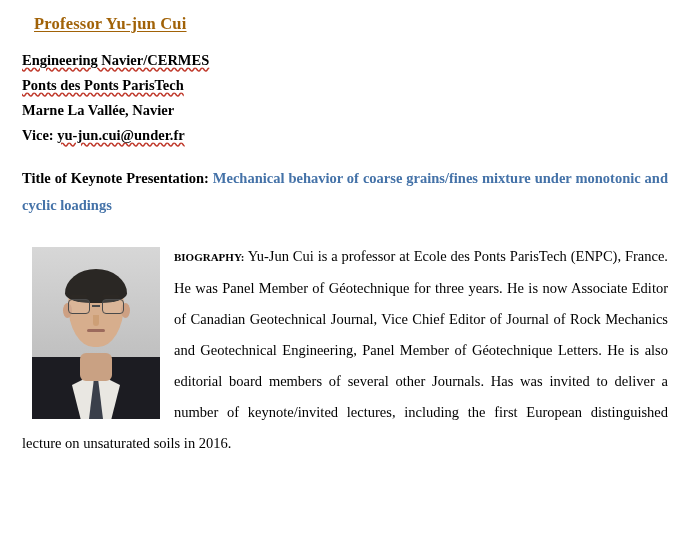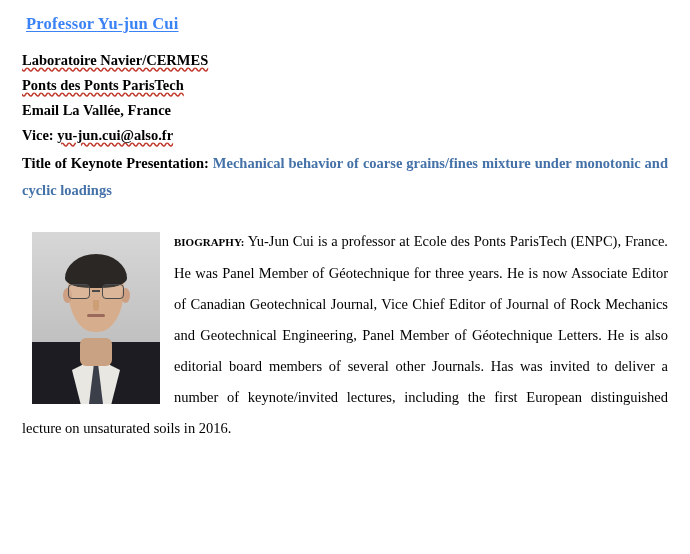--- a/index.html
+++ b/index.html
@@ -16,25 +16,25 @@
   }
   .page {
     position: relative;
     width: 690px;
     height: 554px;
     box-sizing: border-box;
     padding: 10px 22px 0 22px;
   }
 
   .doc-title {
-    color: #3b82f6;
+    color: #a16207;
     font-weight: bold;
     font-size: 16.5px;
     letter-spacing: 0.2px;
-    margin: 4px 0 14px 4px;
+    margin: 4px 0 14px 12px;
     text-decoration: underline;
     text-underline-offset: 2px;
   }
 
   .aff-block {
     font-size: 14.5px;
     font-weight: bold;
     line-height: 25px;
   }
   .aff-line {
@@ -45,21 +45,21 @@
     text-decoration-style: wavy;
     text-decoration-color: #c0392b;
     text-underline-offset: 2px;
   }
 
   .keynote-wrap {
     font-size: 14.5px;
     line-height: 27px;
     text-align: justify;
     text-justify: inter-word;
-    margin-top: 2px;
+    margin-top: 17px;
   }
   .kn-label {
     font-weight: bold;
   }
   .kn-title {
     font-weight: bold;
     color: #4472a8;
   }
 
   .bio-section {
@@ -217,31 +217,31 @@
 </style>
 </head>
 <body>
 
 <div class="page">
 
   <div class="doc-title">Professor Yu-jun Cui</div>
 
   <div class="aff-block">
     <div class="aff-line">
-      <span class="sq">Laboratoire Navier/CERMES</span>
+      <span class="sq">Engineering Navier/CERMES</span>
     </div>
     <div class="aff-line">
       <span class="sq">Ponts des Ponts ParisTech</span>
     </div>
     <div class="aff-line">
-      <span>Email La Vallée, France</span>
+      <span>Marne La Vallée, Navier</span>
     </div>
     <div class="aff-line">
       <span>Vice:</span>
-      <span class="sq">yu-jun.cui@also.fr</span>
+      <span class="sq">yu-jun.cui@under.fr</span>
     </div>
   </div>
 
   <div class="keynote-wrap">
     <span class="kn-label">Title of Keynote Presentation:</span>
     <span class="kn-title">Mechanical behavior of coarse grains/fines mixture under monotonic and cyclic loadings</span>
   </div>
 
   <div class="bio-section">
 

